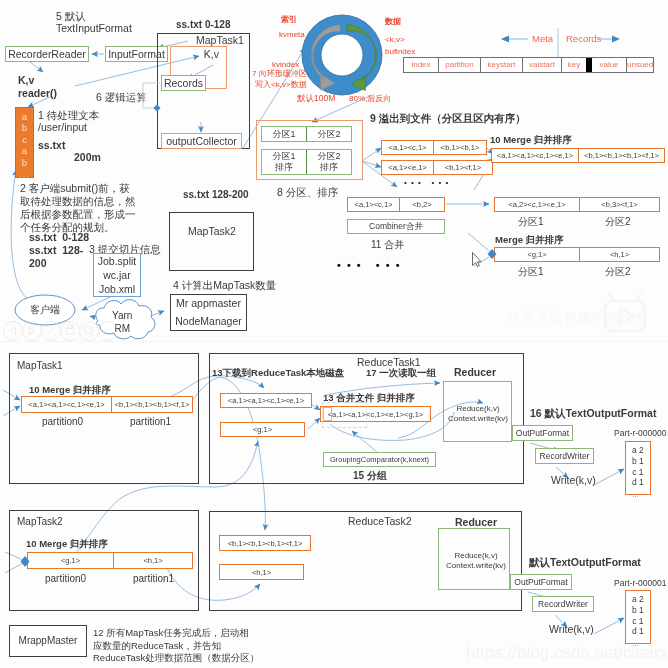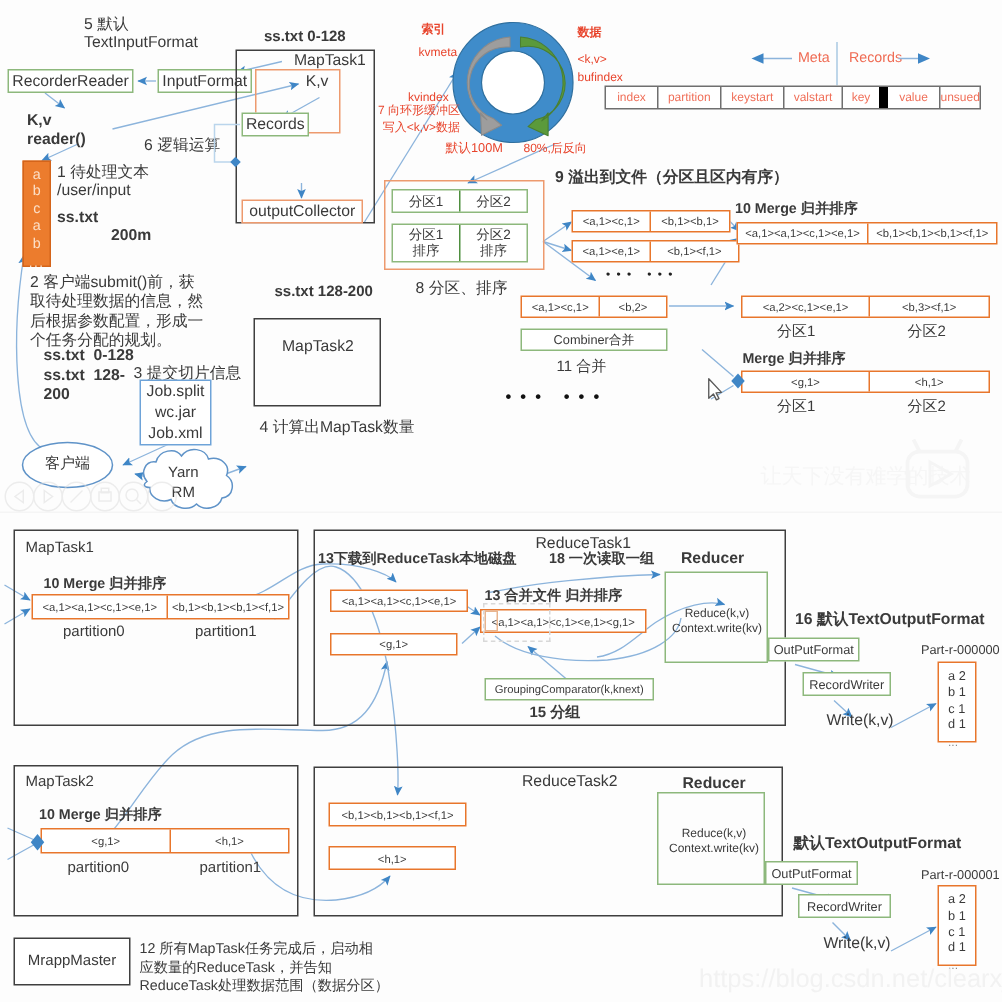--- a/index.html
+++ b/index.html
@@ -166,20 +166,24 @@
    <circle cx="88" cy="330" r="4"></circle>
    <path d="M 91 333 L 94 336"></path>
    <circle cx="108" cy="331" r="9.5"></circle>
  </g>
 </svg>
 <div class="t" style="left:30px;top:304px;z-index:2;font-size:10px;">客户端</div>
 <div class="t" style="left:112px;top:309px;text-align:center;z-index:2;font-size:10px;line-height:13px;">Yarn
 RM</div>
 
 <div class="t" style="left:173px;top:279px;font-size:10.5px;">4 计算出MapTask数量</div>
+<div class="box k" style="left:170px;top:294px;width:77px;height:37px;flex-direction:column;justify-content:space-around;font-size:10.5px;border-width:1.2px;">
+ <div>Mr appmaster</div>
+ <div>NodeManager</div>
+</div>
 
 <div class="t bold" style="left:176px;top:19px;font-size:10px;">ss.txt 0-128</div>
 <div class="box k" style="left:157px;top:33px;width:93px;height:116px;background:transparent;"></div>
 <div class="t" style="left:196px;top:34px;font-size:10.5px;">MapTask1</div>
 <div class="box o" style="left:170px;top:46px;width:57px;height:43px;align-items:flex-start;justify-content:flex-end;padding-top:1px;padding-right:7px;background:transparent;">
  <span style="font-size:10.5px;">K,v</span>
 </div>
 <div class="box g" style="left:161px;top:75px;width:45px;height:16px;font-size:10.5px;">Records</div>
 <div class="box o" style="left:161px;top:133px;width:81px;height:16px;font-size:10.5px;">outputCollector</div>
 
@@ -296,21 +300,21 @@
 <div class="row o2" style="left:27px;top:552px;width:166px;height:17px;">
  <div style="border-right:1.2px solid #e8762c;flex:0 0 85px;font-size:7.5px;">&lt;g,1&gt;</div>
  <div style="font-size:7.5px;">&lt;h,1&gt;</div>
 </div>
 <div class="t" style="left:45px;top:573px;font-size:10px;">partition0</div>
 <div class="t" style="left:133px;top:573px;font-size:10px;">partition1</div>
 
 <div class="box k" style="left:209px;top:353px;width:315px;height:131px;background:transparent;"></div>
 <div class="t bold" style="left:212px;top:367px;">13下载到ReduceTask本地磁盘</div>
 <div class="t" style="left:357px;top:356px;font-size:10.5px;">ReduceTask1</div>
-<div class="t bold" style="left:366px;top:367px;">18 一次读取一组</div>
+<div class="t bold" style="left:366px;top:367px;">17 一次读取一组</div>
 <div class="t bold" style="left:454px;top:366px;font-size:10.5px;">Reducer</div>
 <div class="box o2" style="left:220px;top:393px;width:92px;height:15px;font-size:7.5px;">&lt;a,1&gt;&lt;a,1&gt;&lt;c,1&gt;&lt;e,1&gt;</div>
 <div class="box o2" style="left:220px;top:422px;width:85px;height:15px;font-size:7.5px;">&lt;g,1&gt;</div>
 <div class="t bold" style="left:323px;top:392px;">13 合并文件 归并排序</div>
 <div class="box o2" style="left:320px;top:406px;width:111px;height:16px;font-size:7.5px;">&lt;a,1&gt;&lt;a,1&gt;&lt;c,1&gt;&lt;e,1&gt;&lt;g,1&gt;</div>
 <div style="position:absolute;left:323px;top:407px;width:9px;height:14px;border:1px solid #e8b48e;box-sizing:border-box;z-index:2;"></div>
 <div style="position:absolute;left:322px;top:402px;width:45px;height:26px;border:1px dashed #d8d8d8;box-sizing:border-box;z-index:2;"></div>
 <div class="box g" style="left:323px;top:452px;width:113px;height:15px;font-size:7.5px;">GroupingComparator(k,knext)</div>
 <div class="t bold" style="left:353px;top:470px;font-size:10px;">15 分组</div>
 <div class="box g" style="left:443px;top:381px;width:69px;height:61px;background:transparent;"></div>

